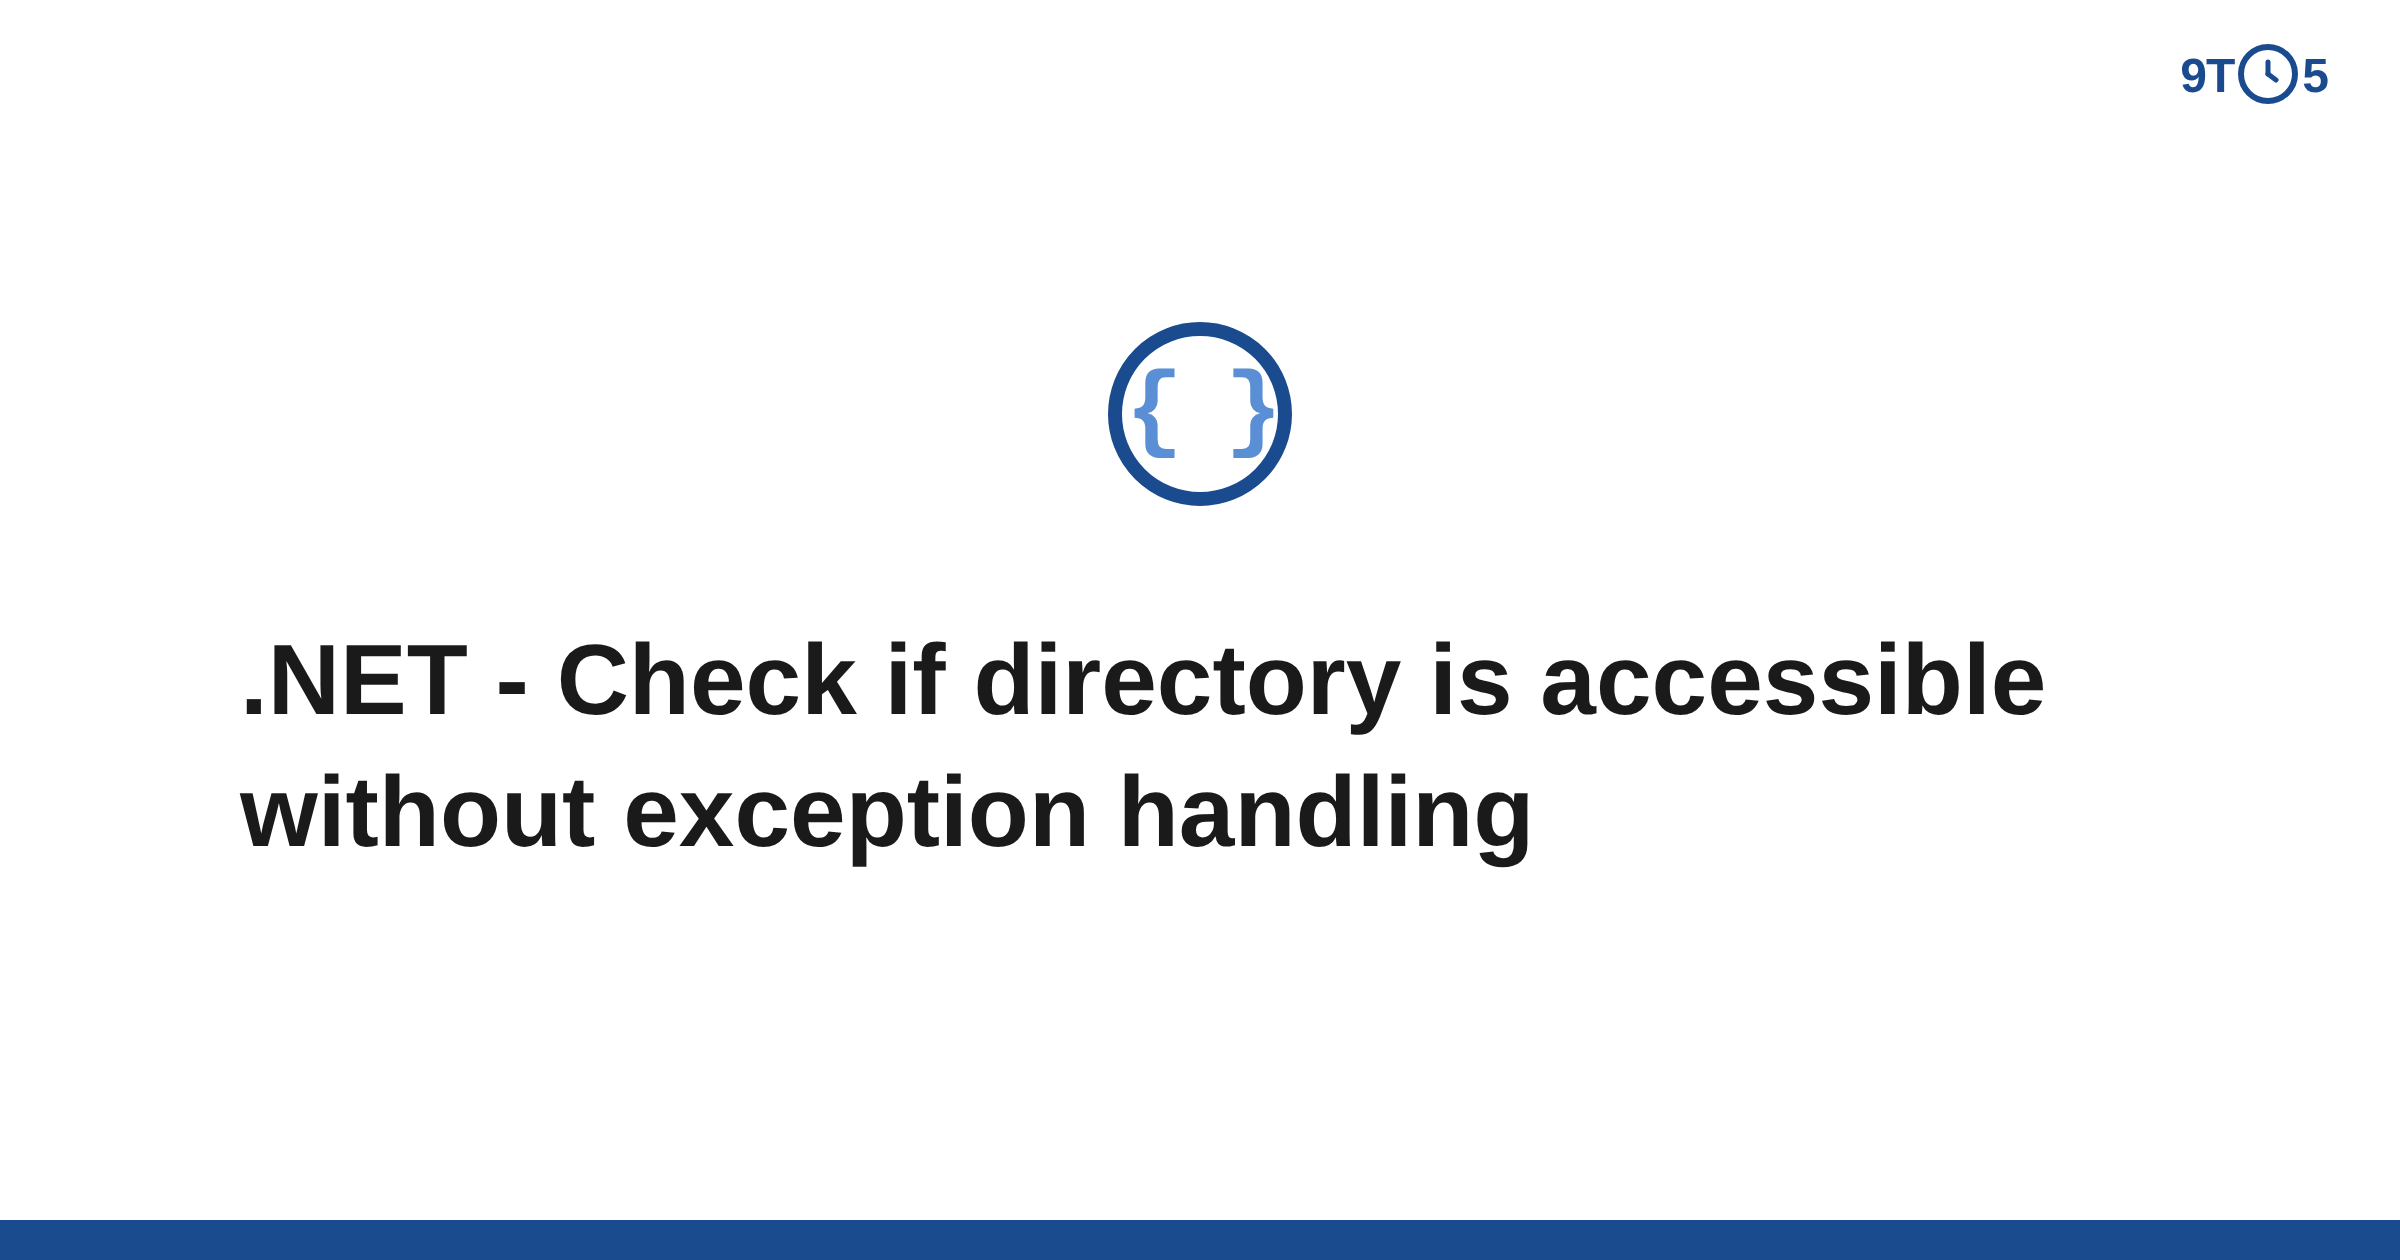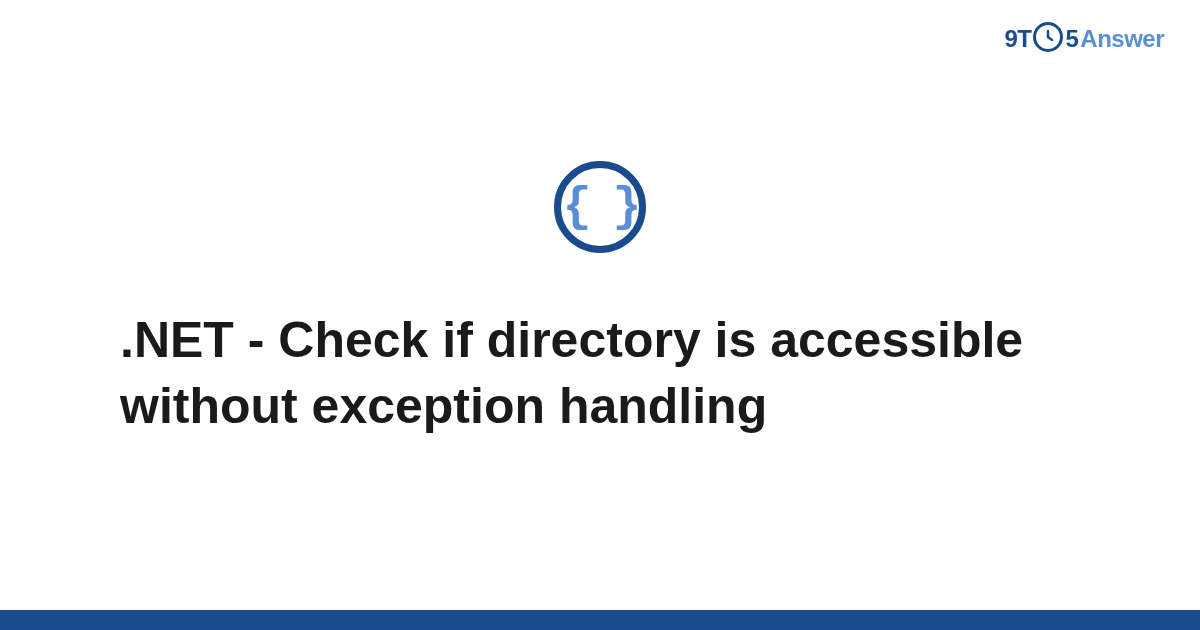--- a/index.html
+++ b/index.html
@@ -102,21 +102,20 @@
 
 <div class="header-logo">
   <span class="logo-9t">9T</span>
   <span class="logo-clock">
     <svg width="18" height="18" viewBox="0 0 18 18">
       <line x1="9" y1="9" x2="9" y2="3" stroke="#1a4b8f" stroke-width="2.5" stroke-linecap="round"></line>
       <line x1="9" y1="9" x2="13" y2="12" stroke="#1a4b8f" stroke-width="2.5" stroke-linecap="round"></line>
     </svg>
   </span>
   <span class="logo-5">5</span>
-  <span class="logo-answer">Answer</span>
 </div>
 
 <div class="content">
   <div class="icon-circle">
     <span class="braces">{ }</span>
   </div>
   <h1 class="title">.NET - Check if directory is accessible without exception handling</h1>
 </div>
 
 <div class="footer-bar"></div>

